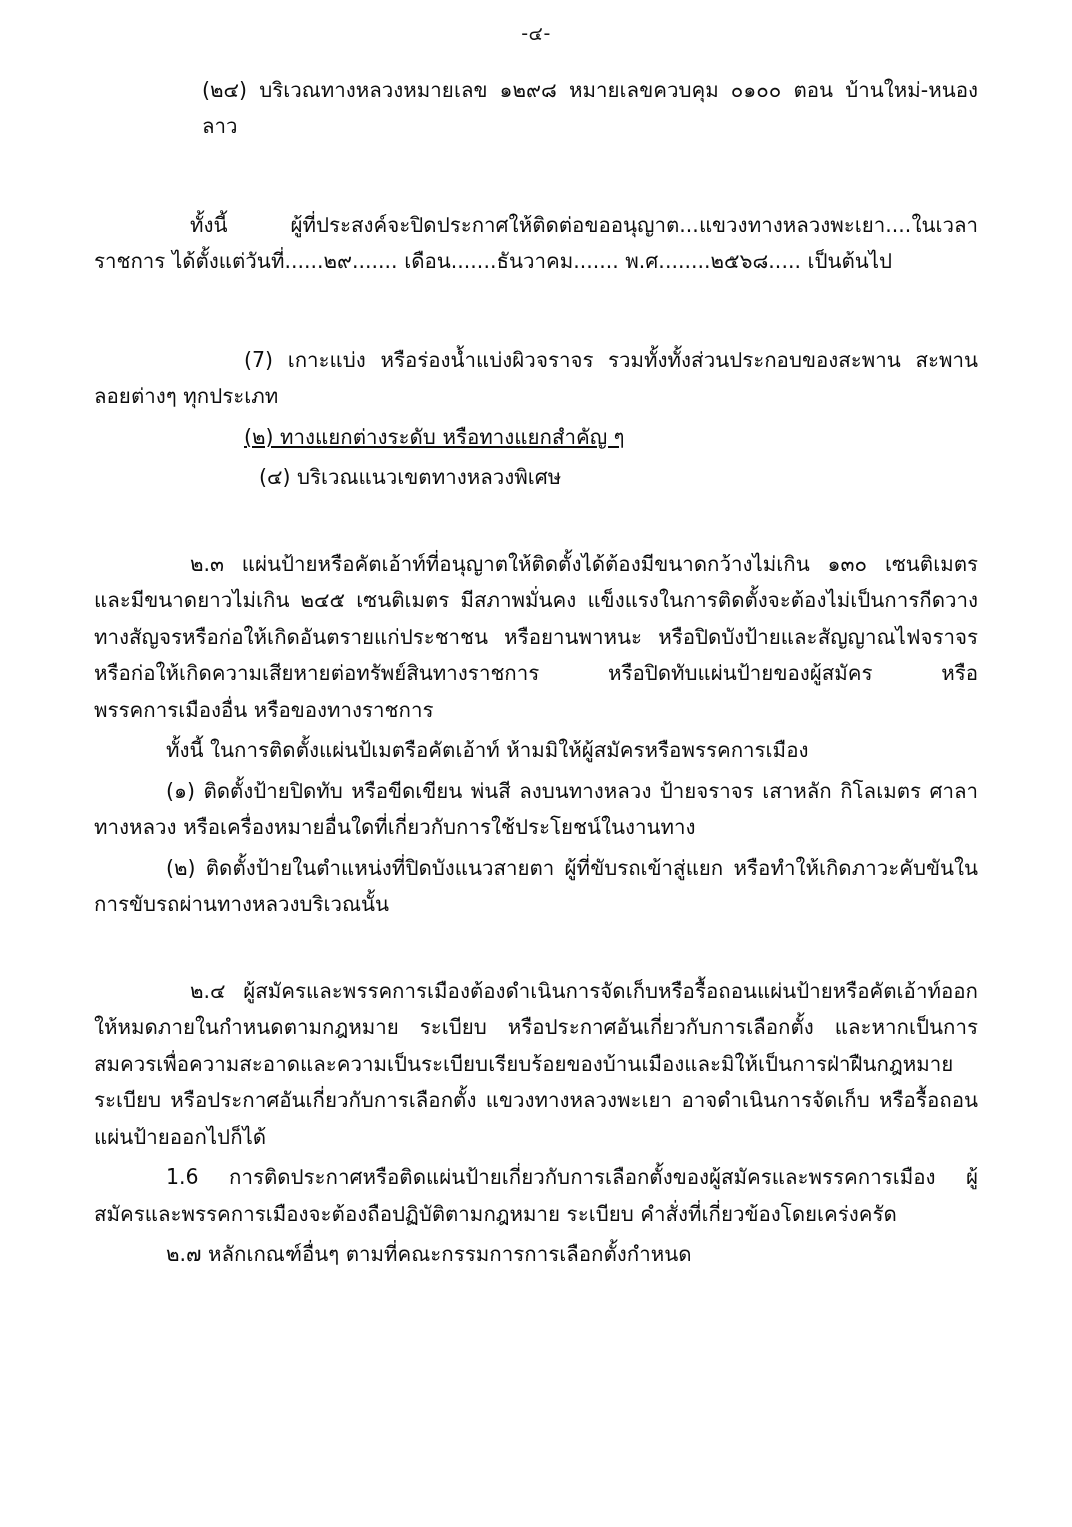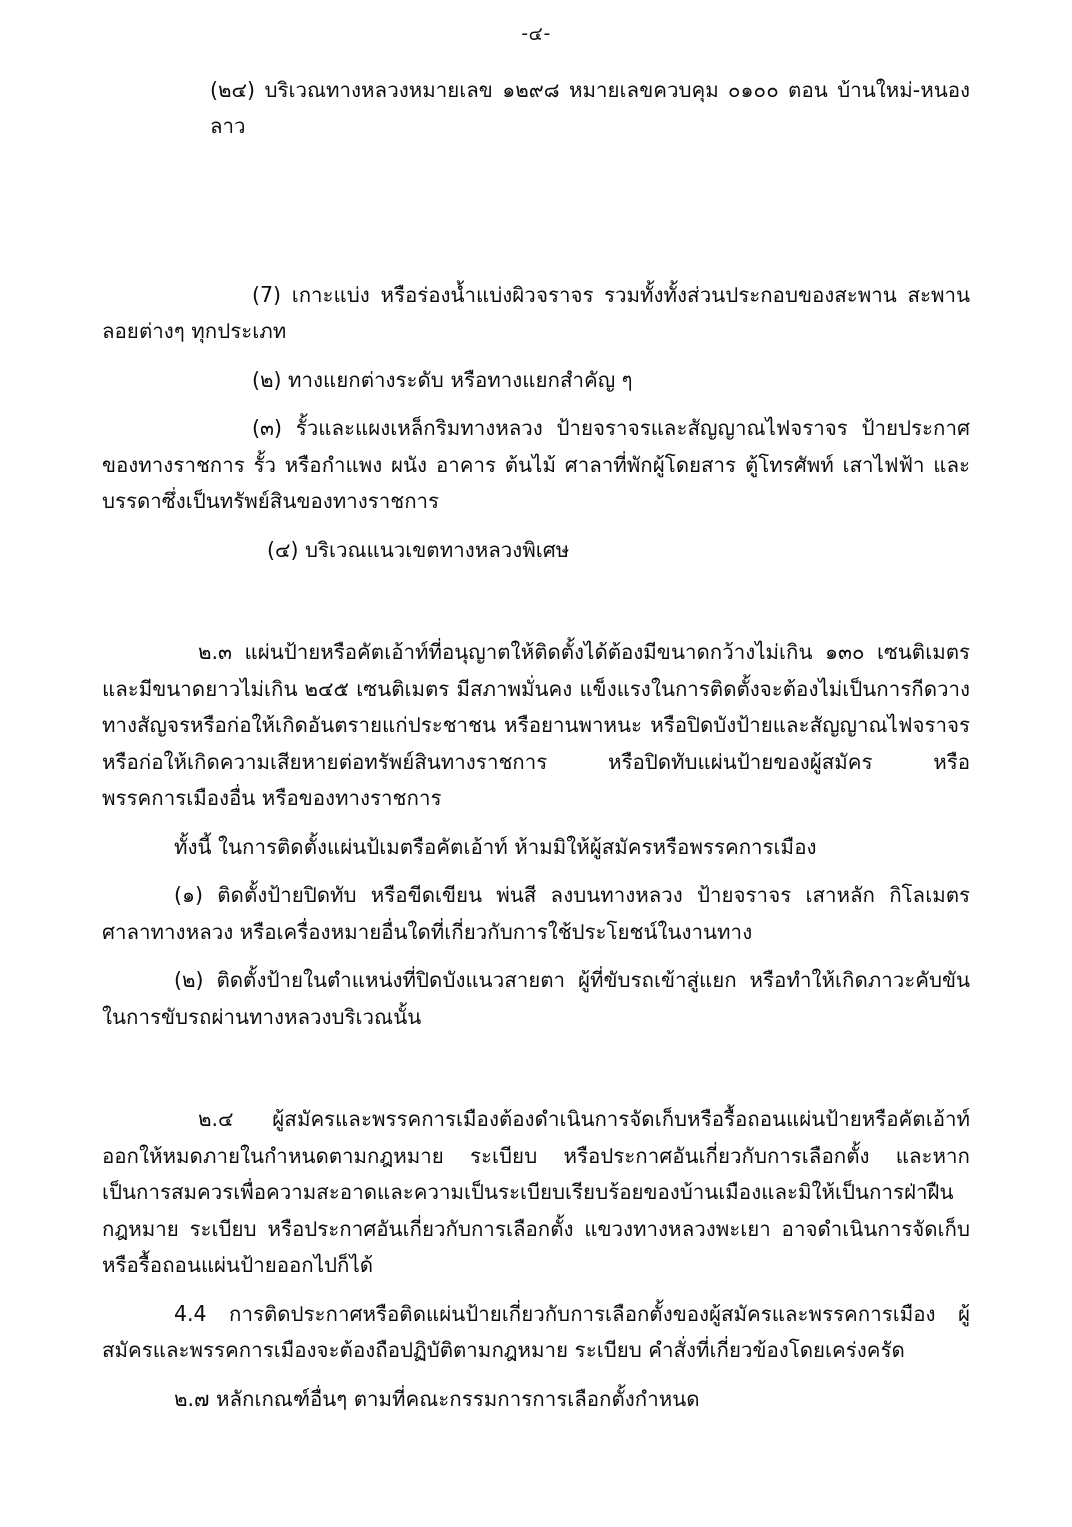--- a/index.html
+++ b/index.html
@@ -25,21 +25,21 @@
     letter-spacing: 0.5px;
     margin: 0 0 24px 0;
     color: #161616;
   }
   .body {
     font-size: 20.5px;
     line-height: 1.78;
     color: #0d0d0d;
   }
   .p {
-    margin: 12px;
+    margin: 4px;
     text-align: justify;
     text-justify: inter-word;
   }
   .indent-1 { text-indent: 0; padding-left: 108px; }
   .hang-km { padding-left: 160px; }
   .para-indent { text-indent: 96px; }
   .para-indent-sm { text-indent: 72px; }
   .gap-l { height: 42px; }
   .gap-xl { height: 54px; }
 </style>
@@ -49,35 +49,35 @@
 <div class="page">
 
   <div class="page-number">-๔-</div>
 
   <div class="body">
 
     <p class="p indent-1">(๒๔) บริเวณทางหลวงหมายเลข ๑๒๙๘ หมายเลขควบคุม ๐๑๐๐ ตอน บ้านใหม่-หนองลาว</p>
 
     <div class="gap-xl"></div>
 
+    <p class="p para-indent">ทั้งนี้  ผู้ที่ประสงค์จะปิดประกาศให้ติดต่อขออนุญาต...แขวงทางหลวงพะเยา....ในเวลาราชการ ได้ตั้งแต่วันที่......๒๙....... เดือน.......ธันวาคม....... พ.ศ........๒๕๖๘.....  เป็นต้นไป</p>
 
     <div class="gap-xl"></div>
 
     <p class="p" style="text-indent:150px;">(7)  เกาะแบ่ง หรือร่องน้ำแบ่งผิวจราจร รวมทั้งทั้งส่วนประกอบของสะพาน สะพานลอยต่างๆ ทุกประเภท</p>
-    <p class="p" style="text-indent:150px;">(๒)  ทางแยกต่างระดับ หรือทางแยกสำคัญ ๆ</p>
-    <p class="p" style="text-indent:150px;">(๓)  รั้วและแผงเหล็กริมทางหลวง  ป้ายจราจรและสัญญาณไฟจราจร ป้ายประกาศ ของทางราชการ รั้ว หรือกำแพง ผนัง อาคาร ต้นไม้ ศาลาที่พักผู้โดยสาร ตู้โทรศัพท์ เสาไฟฟ้า และบรรดาซึ่งเป็นทรัพย์สินของทางราชการ</p>
+    <p class="p" style="text-indent:150px;text-decoration:underline;">(๒)  ทางแยกต่างระดับ หรือทางแยกสำคัญ ๆ</p>
     <p class="p" style="text-indent:165px;">(๔)  บริเวณแนวเขตทางหลวงพิเศษ</p>
 
     <div class="gap-l"></div>
 
     <p class="p para-indent">๒.๓ แผ่นป้ายหรือคัตเอ้าท์ที่อนุญาตให้ติดตั้งได้ต้องมีขนาดกว้างไม่เกิน ๑๓๐ เซนติเมตร และมีขนาดยาวไม่เกิน ๒๔๕ เซนติเมตร มีสภาพมั่นคง แข็งแรงในการติดตั้งจะต้องไม่เป็นการกีดวางทางสัญจรหรือก่อให้เกิดอันตรายแก่ประชาชน หรือยานพาหนะ หรือปิดบังป้ายและสัญญาณไฟจราจรหรือก่อให้เกิดความเสียหายต่อทรัพย์สินทางราชการ หรือปิดทับแผ่นป้ายของผู้สมัคร หรือพรรคการเมืองอื่น หรือของทางราชการ</p>
     <p class="p para-indent-sm">ทั้งนี้ ในการติดตั้งแผ่นป้เมตรือคัตเอ้าท์  ห้ามมิให้ผู้สมัครหรือพรรคการเมือง</p>
     <p class="p para-indent-sm">(๑) ติดตั้งป้ายปิดทับ  หรือขีดเขียน พ่นสี ลงบนทางหลวง ป้ายจราจร  เสาหลัก  กิโลเมตร ศาลาทางหลวง  หรือเครื่องหมายอื่นใดที่เกี่ยวกับการใช้ประโยชน์ในงานทาง</p>
     <p class="p para-indent-sm">(๒) ติดตั้งป้ายในตำแหน่งที่ปิดบังแนวสายตา ผู้ที่ขับรถเข้าสู่แยก หรือทำให้เกิดภาวะคับขันในการขับรถผ่านทางหลวงบริเวณนั้น</p>
 
     <div class="gap-l"></div>
 
     <p class="p para-indent">๒.๔ ผู้สมัครและพรรคการเมืองต้องดำเนินการจัดเก็บหรือรื้อถอนแผ่นป้ายหรือคัตเอ้าท์ออกให้หมดภายในกำหนดตามกฎหมาย ระเบียบ หรือประกาศอันเกี่ยวกับการเลือกตั้ง และหากเป็นการสมควรเพื่อความสะอาดและความเป็นระเบียบเรียบร้อยของบ้านเมืองและมิให้เป็นการฝ่าฝืนกฎหมาย ระเบียบ หรือประกาศอันเกี่ยวกับการเลือกตั้ง แขวงทางหลวงพะเยา อาจดำเนินการจัดเก็บ หรือรื้อถอนแผ่นป้ายออกไปก็ได้</p>
-    <p class="p para-indent-sm">4.4 การติดประกาศหรือติดแผ่นป้ายเกี่ยวกับการเลือกตั้งของผู้สมัครและพรรคการเมือง ผู้สมัครและพรรคการเมืองจะต้องถือปฏิบัติตามกฎหมาย ระเบียบ คำสั่งที่เกี่ยวข้องโดยเคร่งครัด</p>
+    <p class="p para-indent-sm">1.6 การติดประกาศหรือติดแผ่นป้ายเกี่ยวกับการเลือกตั้งของผู้สมัครและพรรคการเมือง ผู้สมัครและพรรคการเมืองจะต้องถือปฏิบัติตามกฎหมาย ระเบียบ คำสั่งที่เกี่ยวข้องโดยเคร่งครัด</p>
     <p class="p para-indent-sm">๒.๗ หลักเกณฑ์อื่นๆ ตามที่คณะกรรมการการเลือกตั้งกำหนด</p>
 
   </div>
 </div>
 
 </body></html>

